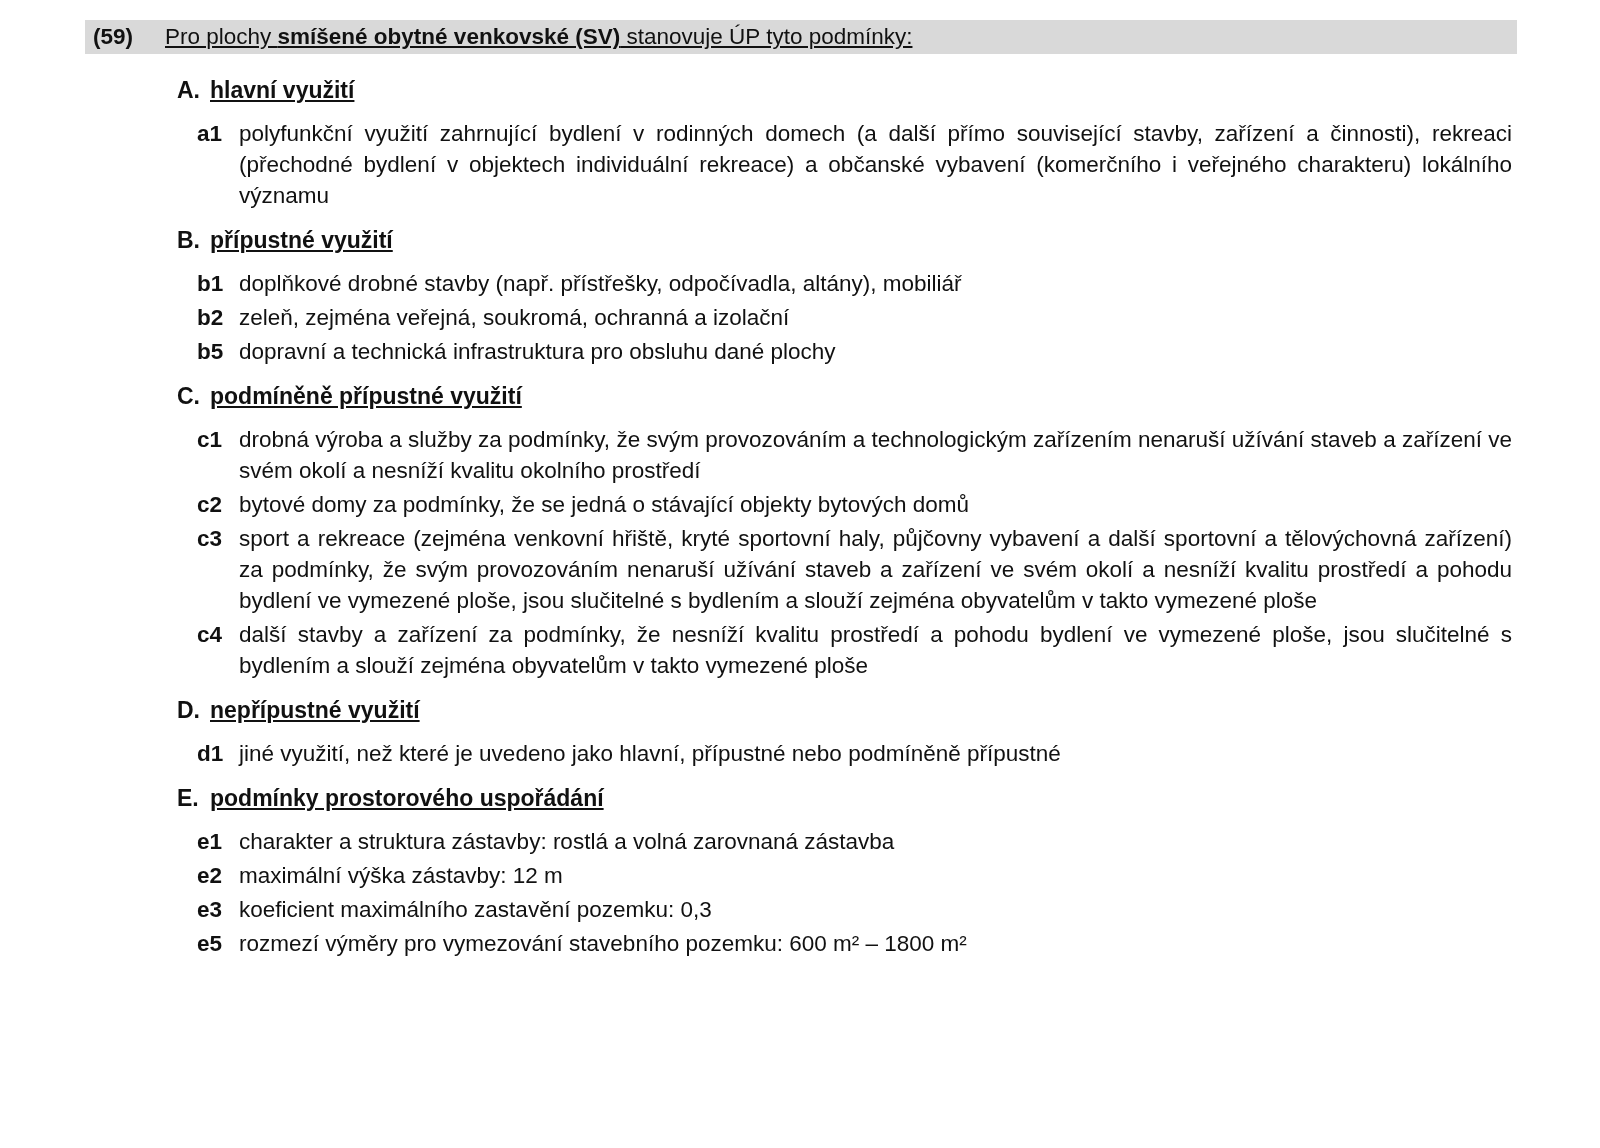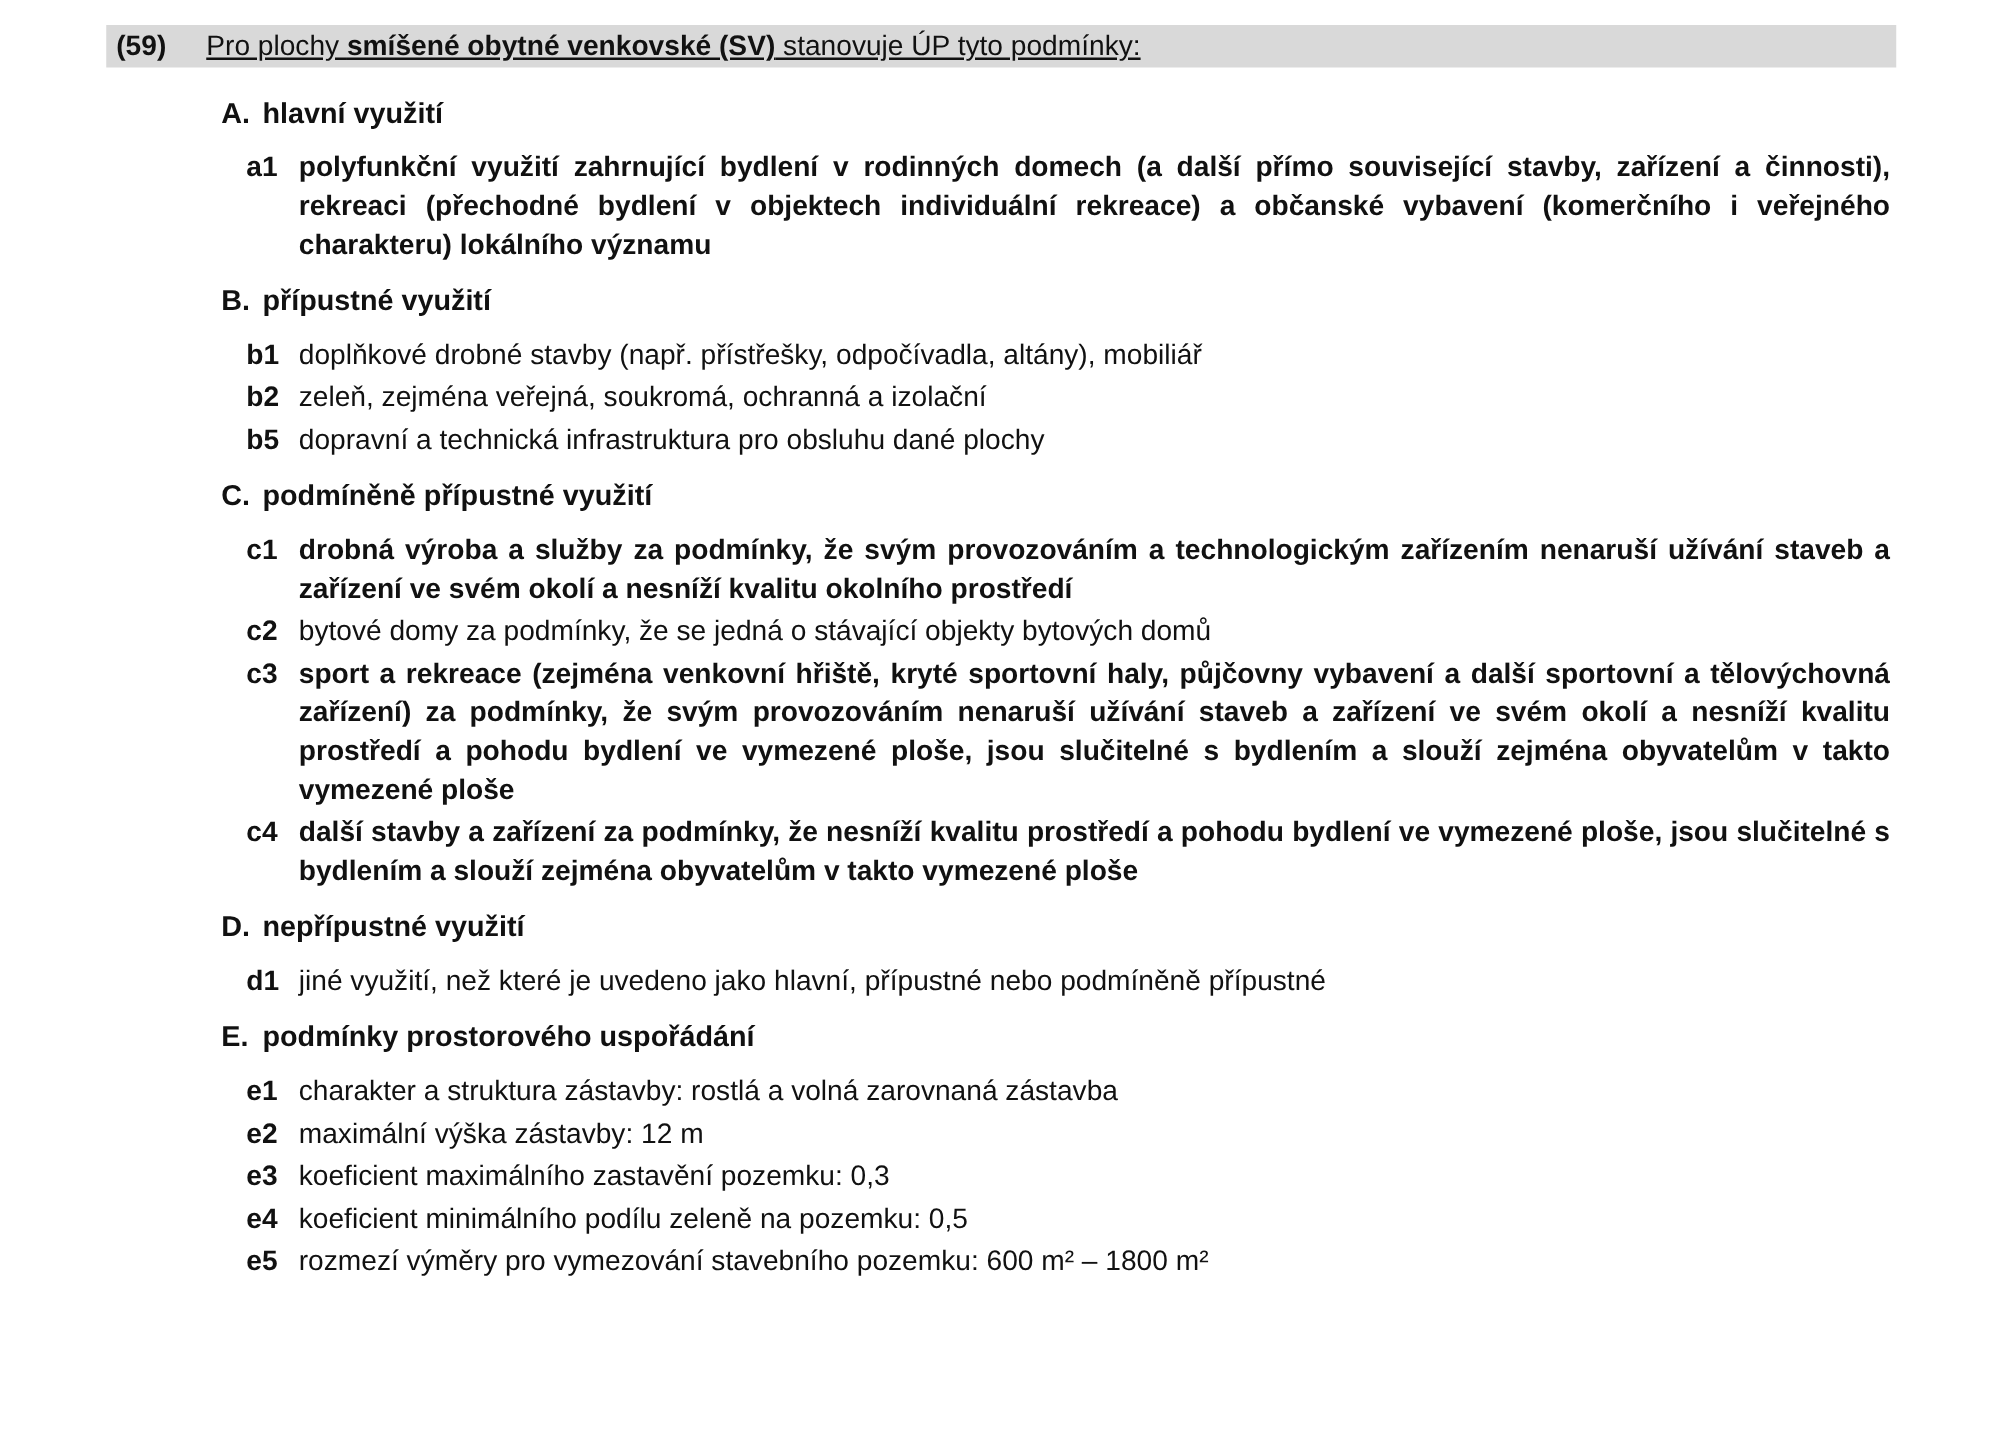--- a/index.html
+++ b/index.html
@@ -49,33 +49,33 @@
   .section { margin-top: 14px; }
   .section:first-child { margin-top: 21px; }
   .section-heading {
     display: flex;
     font-weight: bold;
     font-size: 23px;
     line-height: 30px;
     margin-bottom: 13px;
   }
   .section-letter { flex: 0 0 33px; }
-  .section-title { }
+  .section-title { text-decoration: underline; }
   .item {
     display: flex;
     margin-left: 20px;
     margin-bottom: 3px;
     line-height: 31px;
   }
   .item-code {
     flex: 0 0 42px;
     font-weight: bold;
   }
   .item-text { flex: 1; }
-  .item-text.justify { text-align: justify; font-weight: bold; }
+  .item-text.justify { text-align: justify; }
 </style>
 </head>
 <body>
 
 <div class="page">
 
   <div class="clause-bar">
     <span class="clause-number">(59)</span>
     <span class="clause-text"><span>Pro plochy </span><span class="emph">smíšené obytné venkovské (SV)</span><span> stanovuje ÚP tyto podmínky:</span></span>
   </div>
@@ -157,23 +157,19 @@
       </div>
       <div class="item">
         <span class="item-code">e2</span>
         <p class="item-text">maximální výška zástavby: 12 m</p>
       </div>
       <div class="item">
         <span class="item-code">e3</span>
         <p class="item-text">koeficient maximálního zastavění pozemku: 0,3</p>
       </div>
       <div class="item">
-        <span class="item-code">e4</span>
-        <p class="item-text">koeficient minimálního podílu zeleně na pozemku: 0,5</p>
-      </div>
-      <div class="item">
         <span class="item-code">e5</span>
         <p class="item-text">rozmezí výměry pro vymezování stavebního pozemku: 600 m² – 1800 m²</p>
       </div>
     </section>
 
   </div>
 </div>
 
 </body></html>

